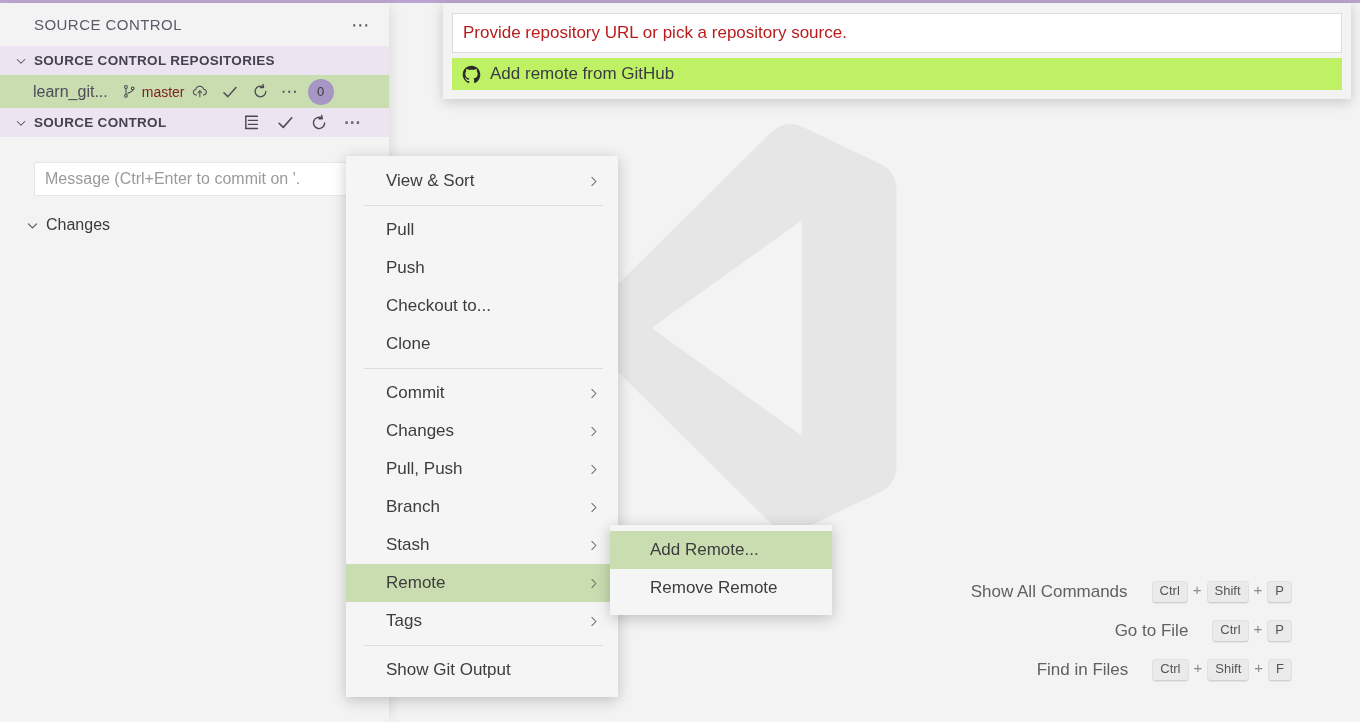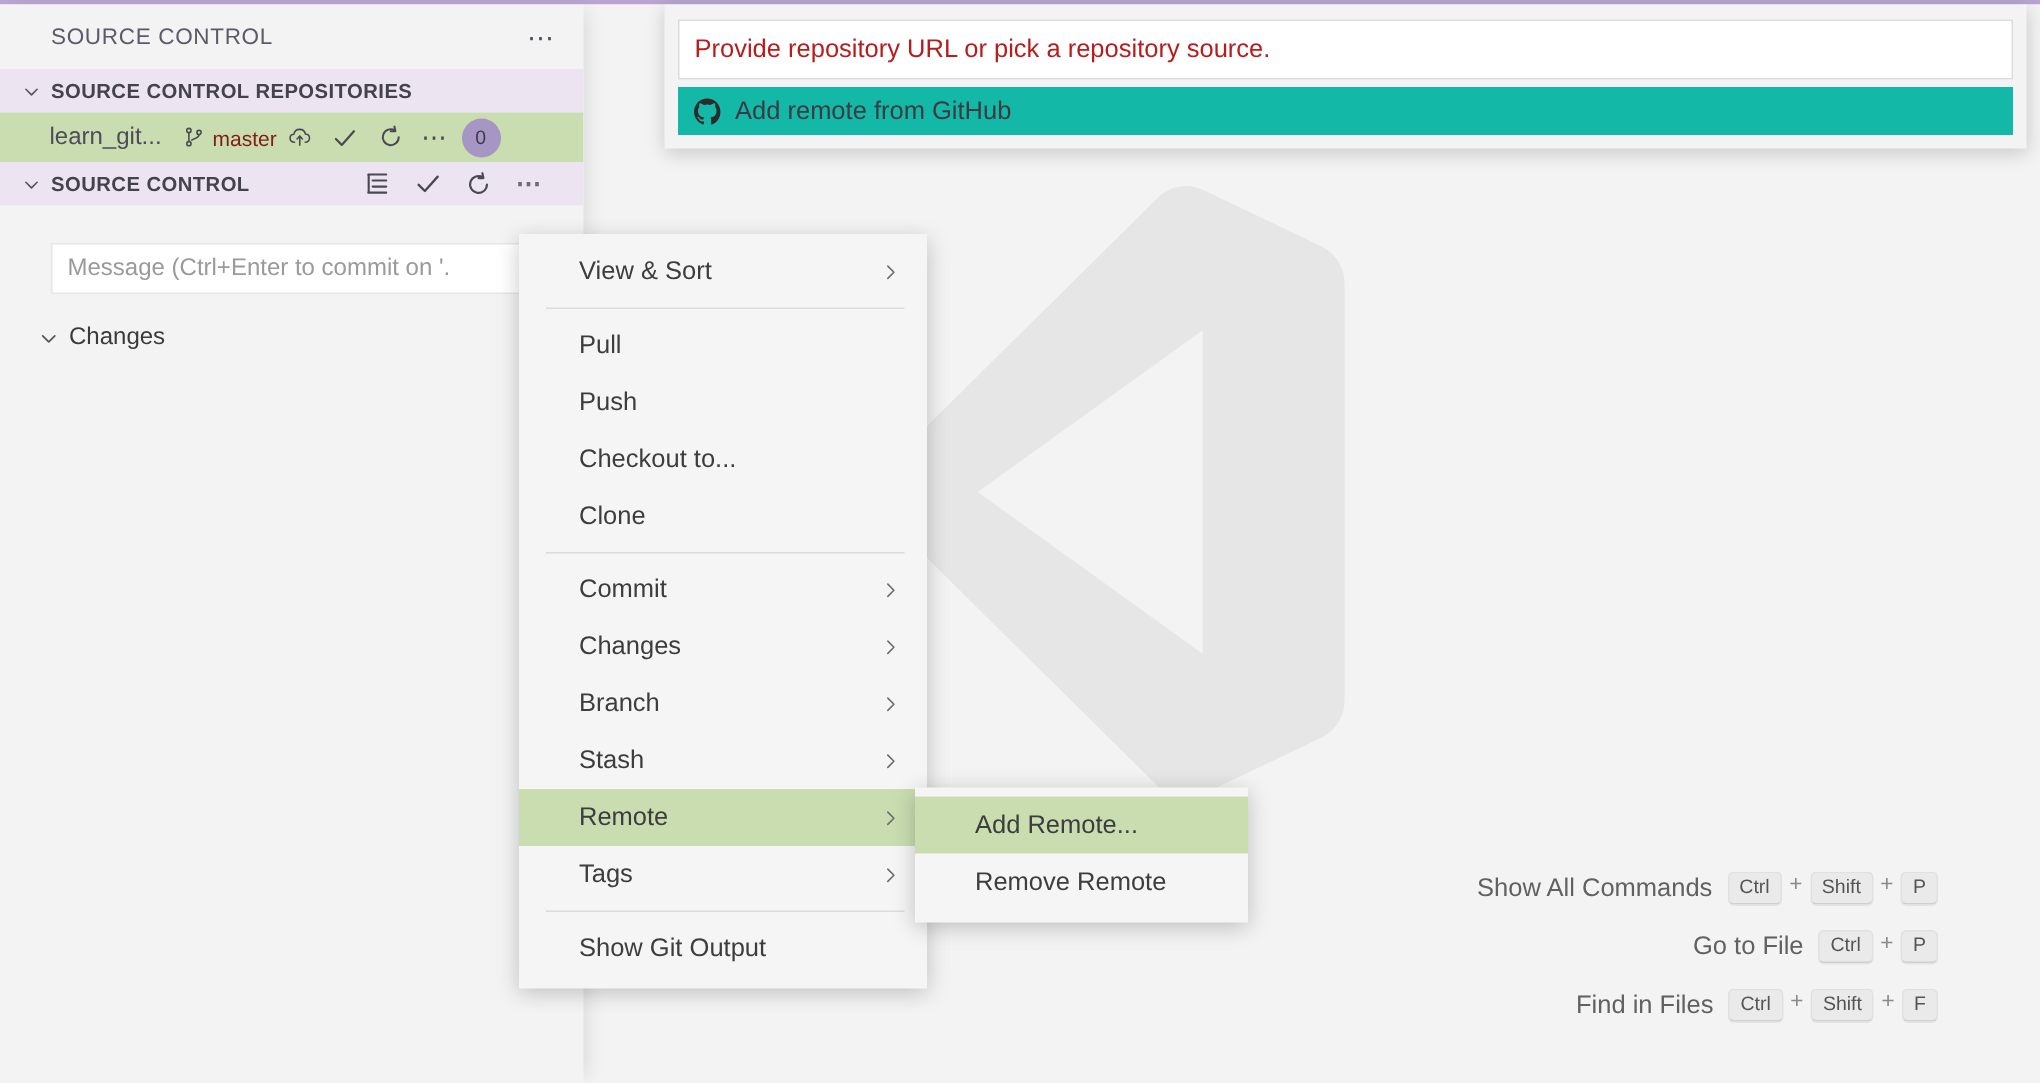--- a/index.html
+++ b/index.html
@@ -50,21 +50,21 @@
     right: 68px;
     top: 578px;
     display: flex;
     flex-direction: column;
     gap: 17px;
     align-items: flex-end;
   }
   .shortcut-row {
     display: flex;
     align-items: center;
-    gap: 10px;
+    gap: 24px;
     font-size: 17px;
     color: #6d6d6d;
     white-space: nowrap;
   }
   .shortcut-label { color: #616161; }
   .keys { display: flex; align-items: flex-start; gap: 5px; }
   .key {
     display: inline-block;
     background: #eaeaea;
     border: 1px solid #e0e0e0;
@@ -216,21 +216,21 @@
     border: 1px solid #dcdcdc;
     display: flex;
     align-items: center;
     padding: 0 10px;
     font-size: 17px;
     color: #b91c1c;
   }
   .qi-list { margin-top: 5px; }
   .qi-item {
     height: 32px;
-    background: #14b8a6;
+    background: #bef264;
     display: flex;
     align-items: center;
     gap: 9px;
     padding: 0 10px;
     font-size: 17px;
     color: #3c3a45;
   }
 
   
   .ctx-menu {
@@ -500,20 +500,28 @@
     </div>
     <div class="ctx-item">
       <span class="lbl">Changes</span>
       <span class="arrow">
         <svg width="13" height="13" viewBox="0 0 16 16">
             <path d="M6 3 L11 8 L6 13" fill="none" stroke="#6b6b6b" stroke-width="1.3" stroke-linecap="round" stroke-linejoin="round"></path>
           </svg>
       </span>
     </div>
     <div class="ctx-item">
+      <span class="lbl">Pull, Push</span>
+      <span class="arrow">
+        <svg width="13" height="13" viewBox="0 0 16 16">
+            <path d="M6 3 L11 8 L6 13" fill="none" stroke="#6b6b6b" stroke-width="1.3" stroke-linecap="round" stroke-linejoin="round"></path>
+          </svg>
+      </span>
+    </div>
+    <div class="ctx-item">
       <span class="lbl">Branch</span>
       <span class="arrow">
         <svg width="13" height="13" viewBox="0 0 16 16">
             <path d="M6 3 L11 8 L6 13" fill="none" stroke="#6b6b6b" stroke-width="1.3" stroke-linecap="round" stroke-linejoin="round"></path>
           </svg>
       </span>
     </div>
     <div class="ctx-item">
       <span class="lbl">Stash</span>
       <span class="arrow">

